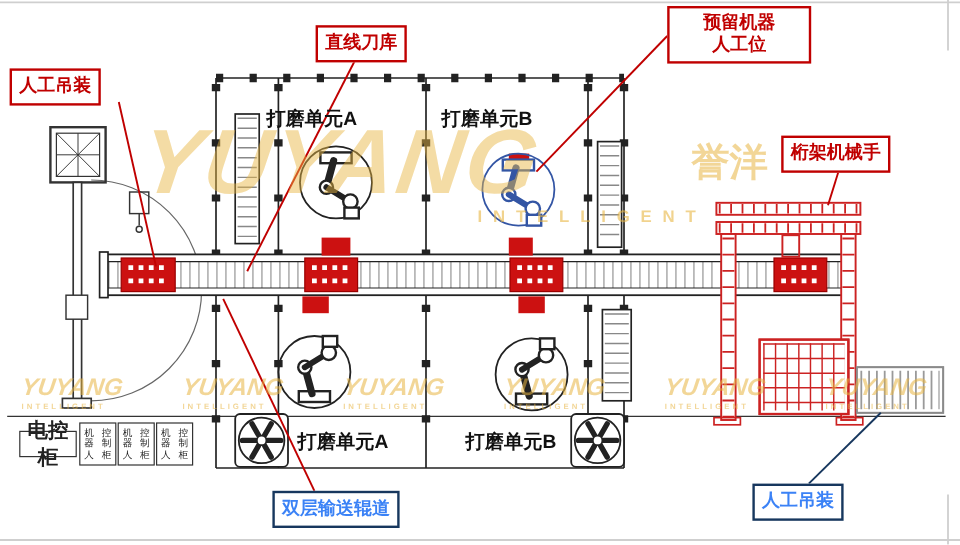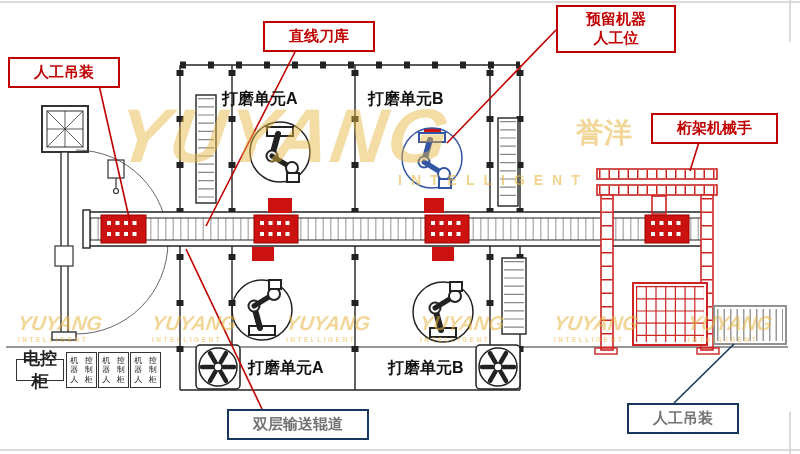--- a/index.html
+++ b/index.html
@@ -1,37 +1,37 @@
 <!DOCTYPE html>
 <html><head>
 <meta charset="utf-8">
 <style>
   html,body{margin:0;padding:0;background:#fff;}
   #stage{position:relative;width:800px;height:454px;background:#fff;overflow:hidden;
          font-family:"Liberation Sans", sans-serif;}
   #art{position:absolute;left:0;top:0;z-index:2;}
   
   .callout{position:absolute;z-index:5;background:#fff;font-weight:700;font-size:15px;
-           padding:4px 24px;white-space:nowrap;line-height:1.25;}
+           padding:4px 6px;white-space:nowrap;line-height:1.25;}
   .red{border:2px solid #C00000;color:#C00000;}
-  .navy{border:2px solid #17375E;color:#737373;}
+  .navy{border:2px solid #17375E;color:#3b82f6;}
   .two-line{text-align:center;padding:3px 28px;}
   .area-label{position:absolute;z-index:5;color:#111;font-weight:700;font-size:16px;
               white-space:nowrap;}
   
   .eq-box{position:absolute;z-index:5;border:1px solid #333;background:#fff;color:#222;
           display:flex;align-items:center;justify-content:center;text-align:center;}
   .cabinet{font-size:17px;font-weight:700;}
   .rcab{font-size:8px;line-height:1.2;}
   
   .wm{position:absolute;z-index:3;pointer-events:none;color:rgba(231,181,66,0.55);
       font-weight:700;font-style:italic;}
   .wm-big{left:118px;top:92px;font-size:76px;letter-spacing:2px;transform:skewX(-8deg);
           color:rgba(231,181,66,0.48);}
-  .wm-cn{left:576px;top:114px;font-size:28px;font-style:normal;color:rgba(231,181,66,0.55);}
+  .wm-cn{left:576px;top:114px;font-size:32px;font-style:normal;color:rgba(231,181,66,0.55);}
   .wm-sub{left:398px;top:172px;font-size:14px;letter-spacing:9px;font-style:normal;
           color:rgba(231,181,66,0.6);}
   .wm-cluster{top:312px;width:120px;text-align:left;}
   .wm-cluster .b1{font-size:20px;transform:skewX(-8deg);display:block;}
   .wm-cluster .b2{font-size:6.5px;letter-spacing:2.5px;font-style:normal;display:block;margin-top:1px;}
 </style>
 </head>
 <body>
 
 <div id="stage">

